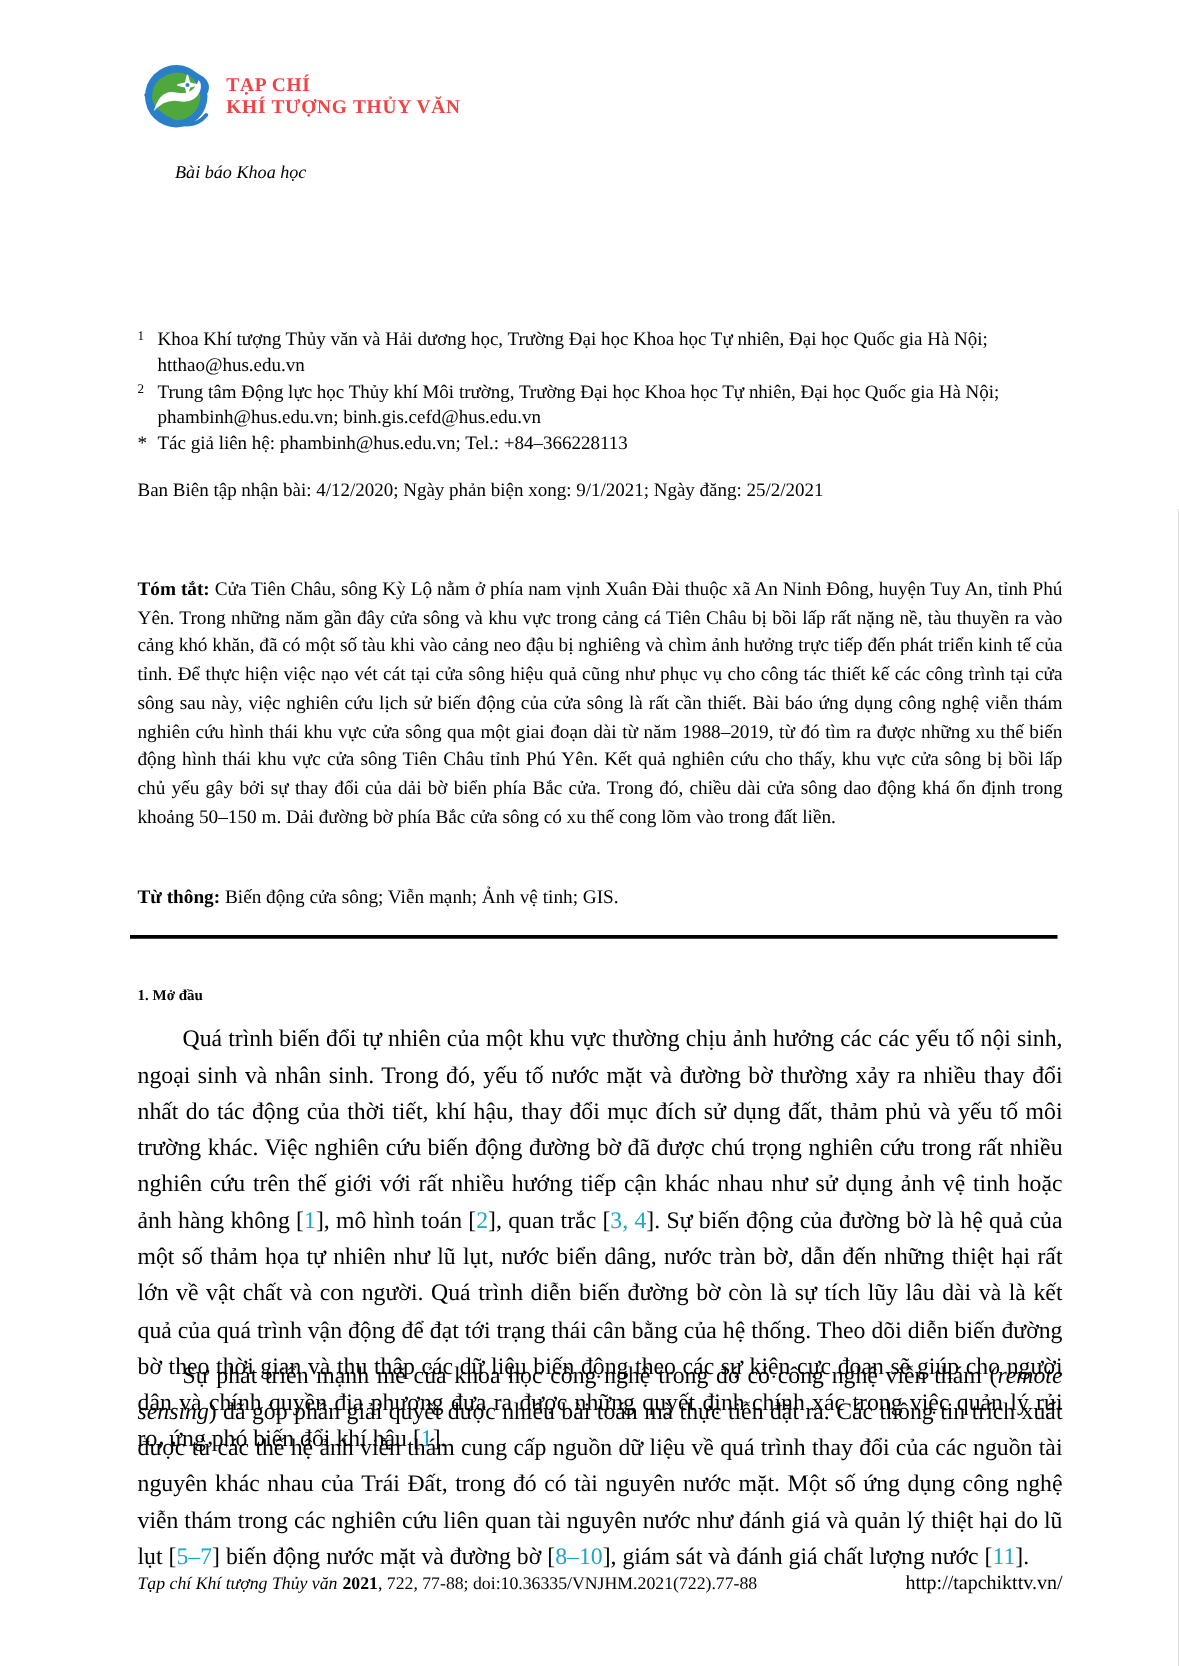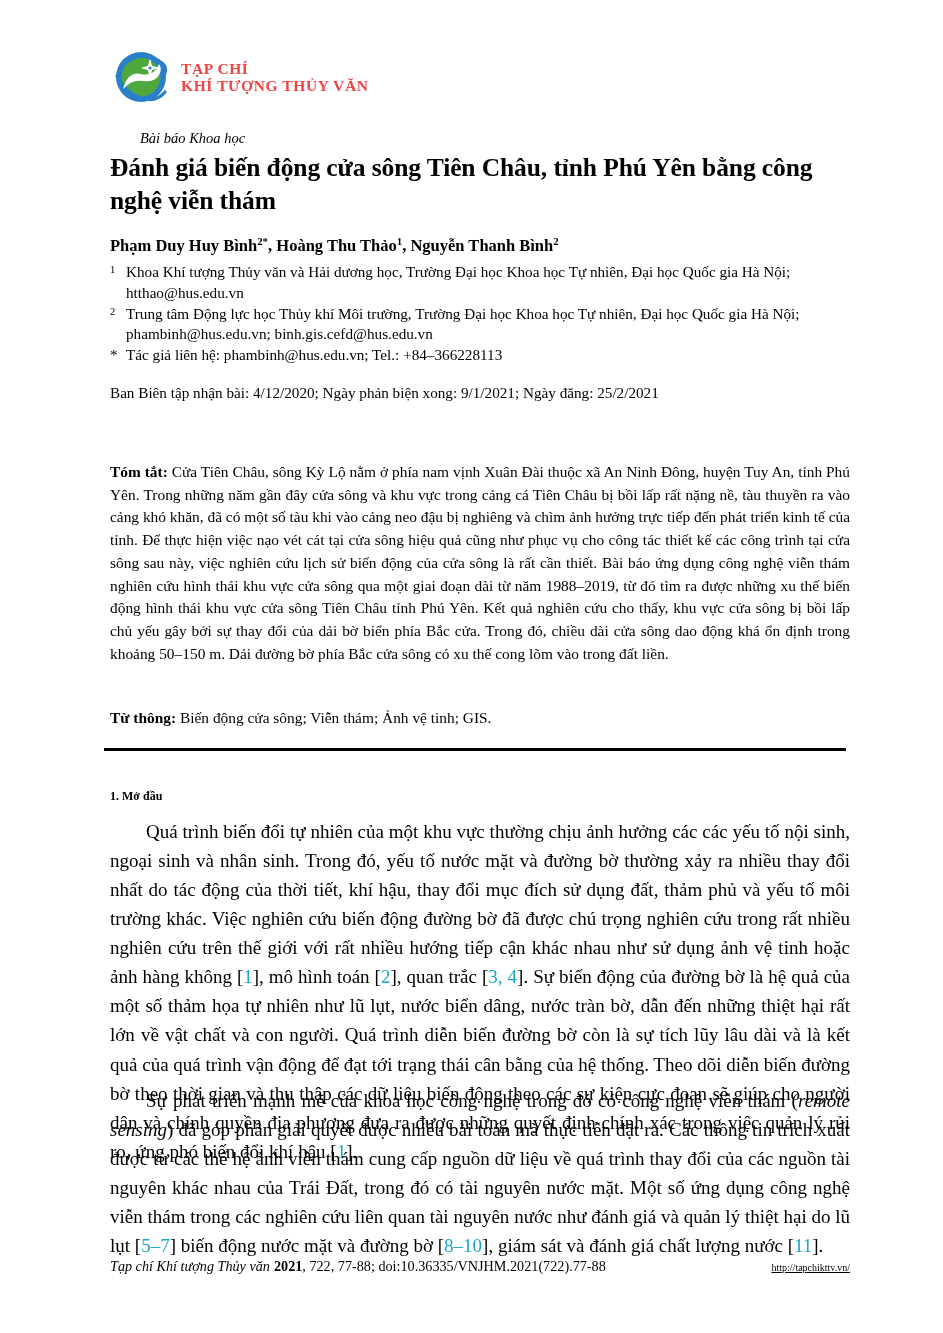--- a/index.html
+++ b/index.html
@@ -185,21 +185,21 @@
     top: 1258px;
     width: 740px;
     display: flex;
     justify-content: space-between;
     align-items: baseline;
     font-size: 14.2px;
   }
   .footer-left { font-style: italic; }
   .footer-left .yr { font-weight: bold; font-style: normal; }
   .footer-left .norm { font-style: normal; }
-  .footer-right { font-style: normal; font-size: 10px; text-decoration: underline; }
+  .footer-right { font-style: normal; font-size: 16px; }
 </style>
 </head>
 <body>
 
 <div class="page">
 
   <div class="logo-block">
     <svg class="logo-mark" viewBox="0 0 62 62">
       <circle cx="31" cy="31" r="25" fill="#2a7fc9"></circle>
       <circle cx="31" cy="31" r="20" fill="#ffffff"></circle>
@@ -215,23 +215,21 @@
       <circle cx="40" cy="22" r="1.6" fill="#2a7fc9"></circle>
     </svg>
     <div class="logo-text">
       <div class="logo-line1">TẠP CHÍ</div>
       <div class="logo-line2">KHÍ TƯỢNG THỦY VĂN</div>
     </div>
   </div>
 
   <div class="article-type">Bài báo Khoa học</div>
 
-  <h1 class="title" style="margin:0;">Đánh giá biến động cửa sông Tiên Châu, tỉnh Phú Yên bằng công nghệ viễn thám</h1>
-
-  <div class="authors" id="authors-el">Phạm Duy Huy Bình<sup>2*</sup>, Hoàng Thu Thảo<sup>1</sup>, Nguyễn Thanh Bình<sup>2</sup></div>
+
 
   <div class="affiliations">
     <div class="aff-row">
       <span class="aff-marker">1</span>
       <span class="aff-body">Khoa Khí tượng Thủy văn và Hải dương học, Trường Đại học Khoa học Tự nhiên, Đại học Quốc gia Hà Nội; htthao@hus.edu.vn</span>
     </div>
     <div class="aff-row">
       <span class="aff-marker">2</span>
       <span class="aff-body">Trung tâm Động lực học Thủy khí Môi trường, Trường Đại học Khoa học Tự nhiên, Đại học Quốc gia Hà Nội; phambinh@hus.edu.vn; binh.gis.cefd@hus.edu.vn</span>
     </div>
@@ -243,21 +241,21 @@
 
   <div class="dates">Ban Biên tập nhận bài: 4/12/2020; Ngày phản biện xong: 9/1/2021; Ngày đăng: 25/2/2021</div>
 
   <div class="abstract">
     <span class="lbl">Tóm tắt:</span>
     <span>Cửa Tiên Châu, sông Kỳ Lộ nằm ở phía nam vịnh Xuân Đài thuộc xã An Ninh Đông, huyện Tuy An, tỉnh Phú Yên. Trong những năm gần đây cửa sông và khu vực trong cảng cá Tiên Châu bị bồi lấp rất nặng nề, tàu thuyền ra vào cảng khó khăn, đã có một số tàu khi vào cảng neo đậu bị nghiêng và chìm ảnh hưởng trực tiếp đến phát triển kinh tế của tỉnh. Để thực hiện việc nạo vét cát tại cửa sông hiệu quả cũng như phục vụ cho công tác thiết kế các công trình tại cửa sông sau này, việc nghiên cứu lịch sử biến động của cửa sông là rất cần thiết. Bài báo ứng dụng công nghệ viễn thám nghiên cứu hình thái khu vực cửa sông qua một giai đoạn dài từ năm 1988–2019, từ đó tìm ra được những xu thế biến động hình thái khu vực cửa sông Tiên Châu tỉnh Phú Yên. Kết quả nghiên cứu cho thấy, khu vực cửa sông bị bồi lấp chủ yếu gây bởi sự thay đổi của dải bờ biển phía Bắc cửa. Trong đó, chiều dài cửa sông dao động khá ổn định trong khoảng 50–150 m. Dải đường bờ phía Bắc cửa sông có xu thế cong lõm vào trong đất liền.</span>
   </div>
 
   <div class="keywords">
     <span class="lbl">Từ thông:</span>
-    <span>Biến động cửa sông; Viễn thám; Ảnh vệ tinh; GIS.</span>
+    <span>Biến động cửa sông; Viễn mạnh; Ảnh vệ tinh; GIS.</span>
   </div>
 
   <div class="rule"></div>
 
   <div class="sec-heading">1. Mở đầu</div>
 
   <div class="body-text body-p1">
     <p id="para1"><span>Quá trình biến đổi tự nhiên của một khu vực thường chịu ảnh hưởng các các yếu tố nội sinh, ngoại sinh và nhân sinh. Trong đó, yếu tố nước mặt và đường bờ thường xảy ra nhiều thay đổi nhất do tác động của thời tiết, khí hậu, thay đổi mục đích sử dụng đất, thảm phủ và yếu tố môi trường khác. Việc nghiên cứu biến động đường bờ đã được chú trọng nghiên cứu trong rất nhiều nghiên cứu trên thế giới với rất nhiều hướng tiếp cận khác nhau như sử dụng ảnh vệ tinh hoặc ảnh hàng không [</span><span class="cite">1</span><span>], mô hình toán [</span><span class="cite">2</span><span>], quan trắc [</span><span class="cite">3, 4</span><span>]. Sự biến động của đường bờ là hệ quả của một số thảm họa tự nhiên như lũ lụt, nước biển dâng, nước tràn bờ, dẫn đến những thiệt hại rất lớn về vật chất và con người. Quá trình diễn biến đường bờ còn là sự tích lũy lâu dài và là kết quả của quá trình vận động để đạt tới trạng thái cân bằng của hệ thống. Theo dõi diễn biến đường bờ theo thời gian và thu thập các dữ liệu biến động theo các sự kiện cực đoan sẽ giúp cho người dân và chính quyền địa phương đưa ra được những quyết định chính xác trong việc quản lý rủi ro, ứng phó biến đổi khí hậu [</span><span class="cite">1</span><span>].</span></p>
   </div>
 

